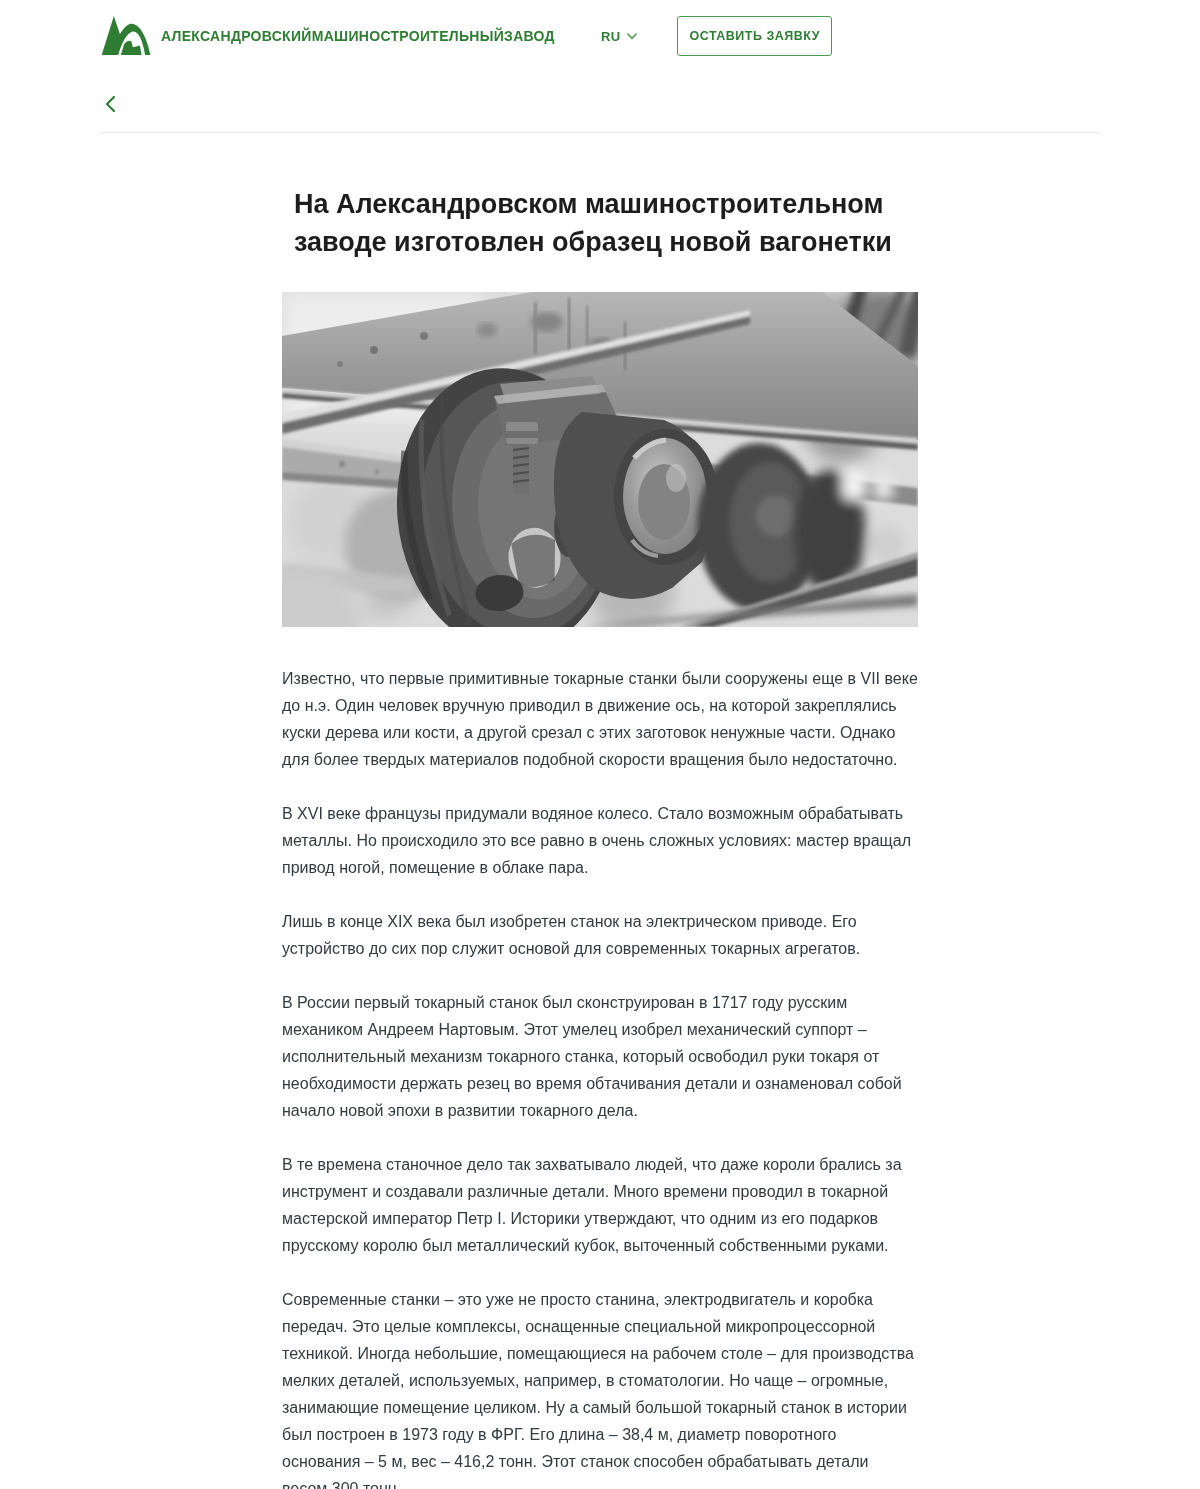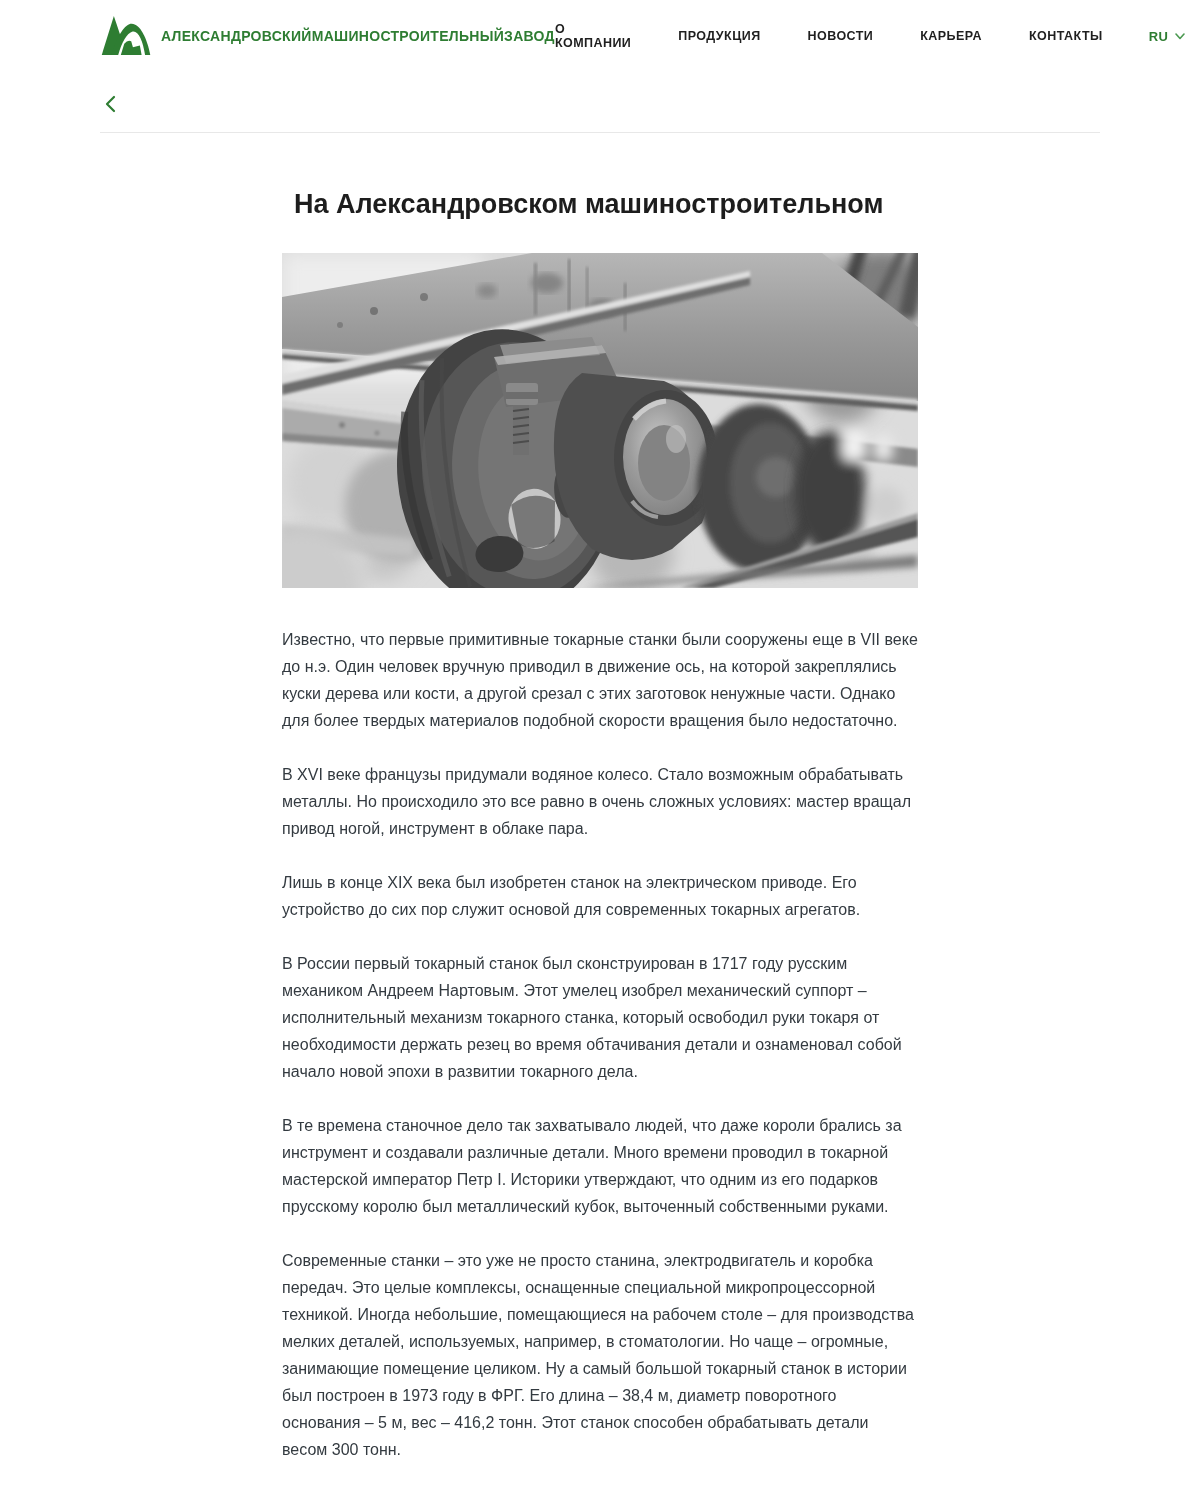--- a/index.html
+++ b/index.html
@@ -62,27 +62,20 @@
         <path d="M21 47 C25 32 31 22 37 20 C44 18 49 29 52 47 Z" fill="#ffffff"></path>
         <path d="M24 47 L28 34 Q32 29 36 31 L38 38 L46 36 L48 47 Z" fill="#2E7D32"></path>
       </svg>
       <span class="brand-name">
         <span>АЛЕКСАНДРОВСКИЙ</span>
         <span>МАШИНОСТРОИТЕЛЬНЫЙ</span>
         <span>ЗАВОД</span>
       </span>
     </a>
 
-    <nav class="nav">
-      <a class="nav-link">О КОМПАНИИ</a>
-      <a class="nav-link">ПРОДУКЦИЯ</a>
-      <a class="nav-link">НОВОСТИ</a>
-      <a class="nav-link">КАРЬЕРА</a>
-      <a class="nav-link">КОНТАКТЫ</a>
-    </nav>
 
     <div class="lang">
       <span class="lang-code">RU</span>
       <svg class="chev-down" viewBox="0 0 10 7" aria-hidden="true">
         <polyline points="1,1 5,5.5 9,1" fill="none" stroke="#4C9A52" stroke-width="1.6" stroke-linecap="round" stroke-linejoin="round"></polyline>
       </svg>
     </div>
 
     <button class="cta">ОСТАВИТЬ ЗАЯВКУ</button>
   </div>
@@ -93,20 +86,21 @@
     <svg class="chev-left" viewBox="0 0 12 18" aria-hidden="true">
       <polyline points="10,2 3,9 10,16" fill="none" stroke="#2E7D32" stroke-width="2.2" stroke-linecap="round" stroke-linejoin="round"></polyline>
     </svg>
   </a>
 </div>
 
 <main>
   <article class="article">
     <h1>
       <span class="tl">На Александровском машиностроительном</span>
+      <span class="tl">заводе изготовлен образец новой вагонетки</span>
     </h1>
 
     <figure>
       <svg class="photo" viewBox="0 0 636 335" preserveAspectRatio="none" aria-hidden="true">
         <defs>
           <filter id="b1">
               <feGaussianBlur stdDeviation="1.4"></feGaussianBlur>
             </filter>
           <filter id="b3">
               <feGaussianBlur stdDeviation="3"></feGaussianBlur>
@@ -243,20 +237,20 @@
           <polygon points="410,335 636,266 636,284 432,335" fill="#555555"></polygon>
           <polygon points="300,335 636,302 636,314 318,335" fill="#7a7a7a" filter="url(#b3)"></polygon>
         </g>
 
         <circle cx="20" cy="335" r="60" fill="#cccccc" filter="url(#b9)"></circle>
       </svg>
     </figure>
 
     <div class="body">
       <p>Известно, что первые примитивные токарные станки были сооружены еще в VII веке до н.э. Один человек вручную приводил в движение ось, на которой закреплялись куски дерева или кости, а другой срезал с этих заготовок ненужные части. Однако для более твердых материалов подобной скорости вращения было недостаточно.</p>
-      <p>В XVI веке французы придумали водяное колесо. Стало возможным обрабатывать металлы. Но происходило это все равно в очень сложных условиях: мастер вращал привод ногой, инструмент в облаке пара.</p>
+      <p>В XVI веке французы придумали водяное колесо. Стало возможным обрабатывать металлы. Но происходило это все равно в очень сложных условиях: мастер вращал привод ногой, помещение в облаке пара.</p>
       <p>Лишь в конце XIX века был изобретен станок на электрическом приводе. Его устройство до сих пор служит основой для современных токарных агрегатов.</p>
       <p>В России первый токарный станок был сконструирован в 1717 году русским механиком Андреем Нартовым. Этот умелец изобрел механический суппорт – исполнительный механизм токарного станка, который освободил руки токаря от необходимости держать резец во время обтачивания детали и ознаменовал собой начало новой эпохи в развитии токарного дела.</p>
       <p>В те времена станочное дело так захватывало людей, что даже короли брались за инструмент и создавали различные детали. Много времени проводил в токарной мастерской император Петр I. Историки утверждают, что одним из его подарков прусскому королю был металлический кубок, выточенный собственными руками.</p>
       <p>Современные станки – это уже не просто станина, электродвигатель и коробка передач. Это целые комплексы, оснащенные специальной микропроцессорной техникой. Иногда небольшие, помещающиеся на рабочем столе – для производства мелких деталей, используемых, например, в стоматологии. Но чаще – огромные, занимающие помещение целиком. Ну а самый большой токарный станок в истории был построен в 1973 году в ФРГ. Его длина – 38,4 м, диаметр поворотного основания – 5 м, вес – 416,2 тонн. Этот станок способен обрабатывать детали весом 300 тонн.</p>
     </div>
   </article>
 </main>
 
 </body></html>

